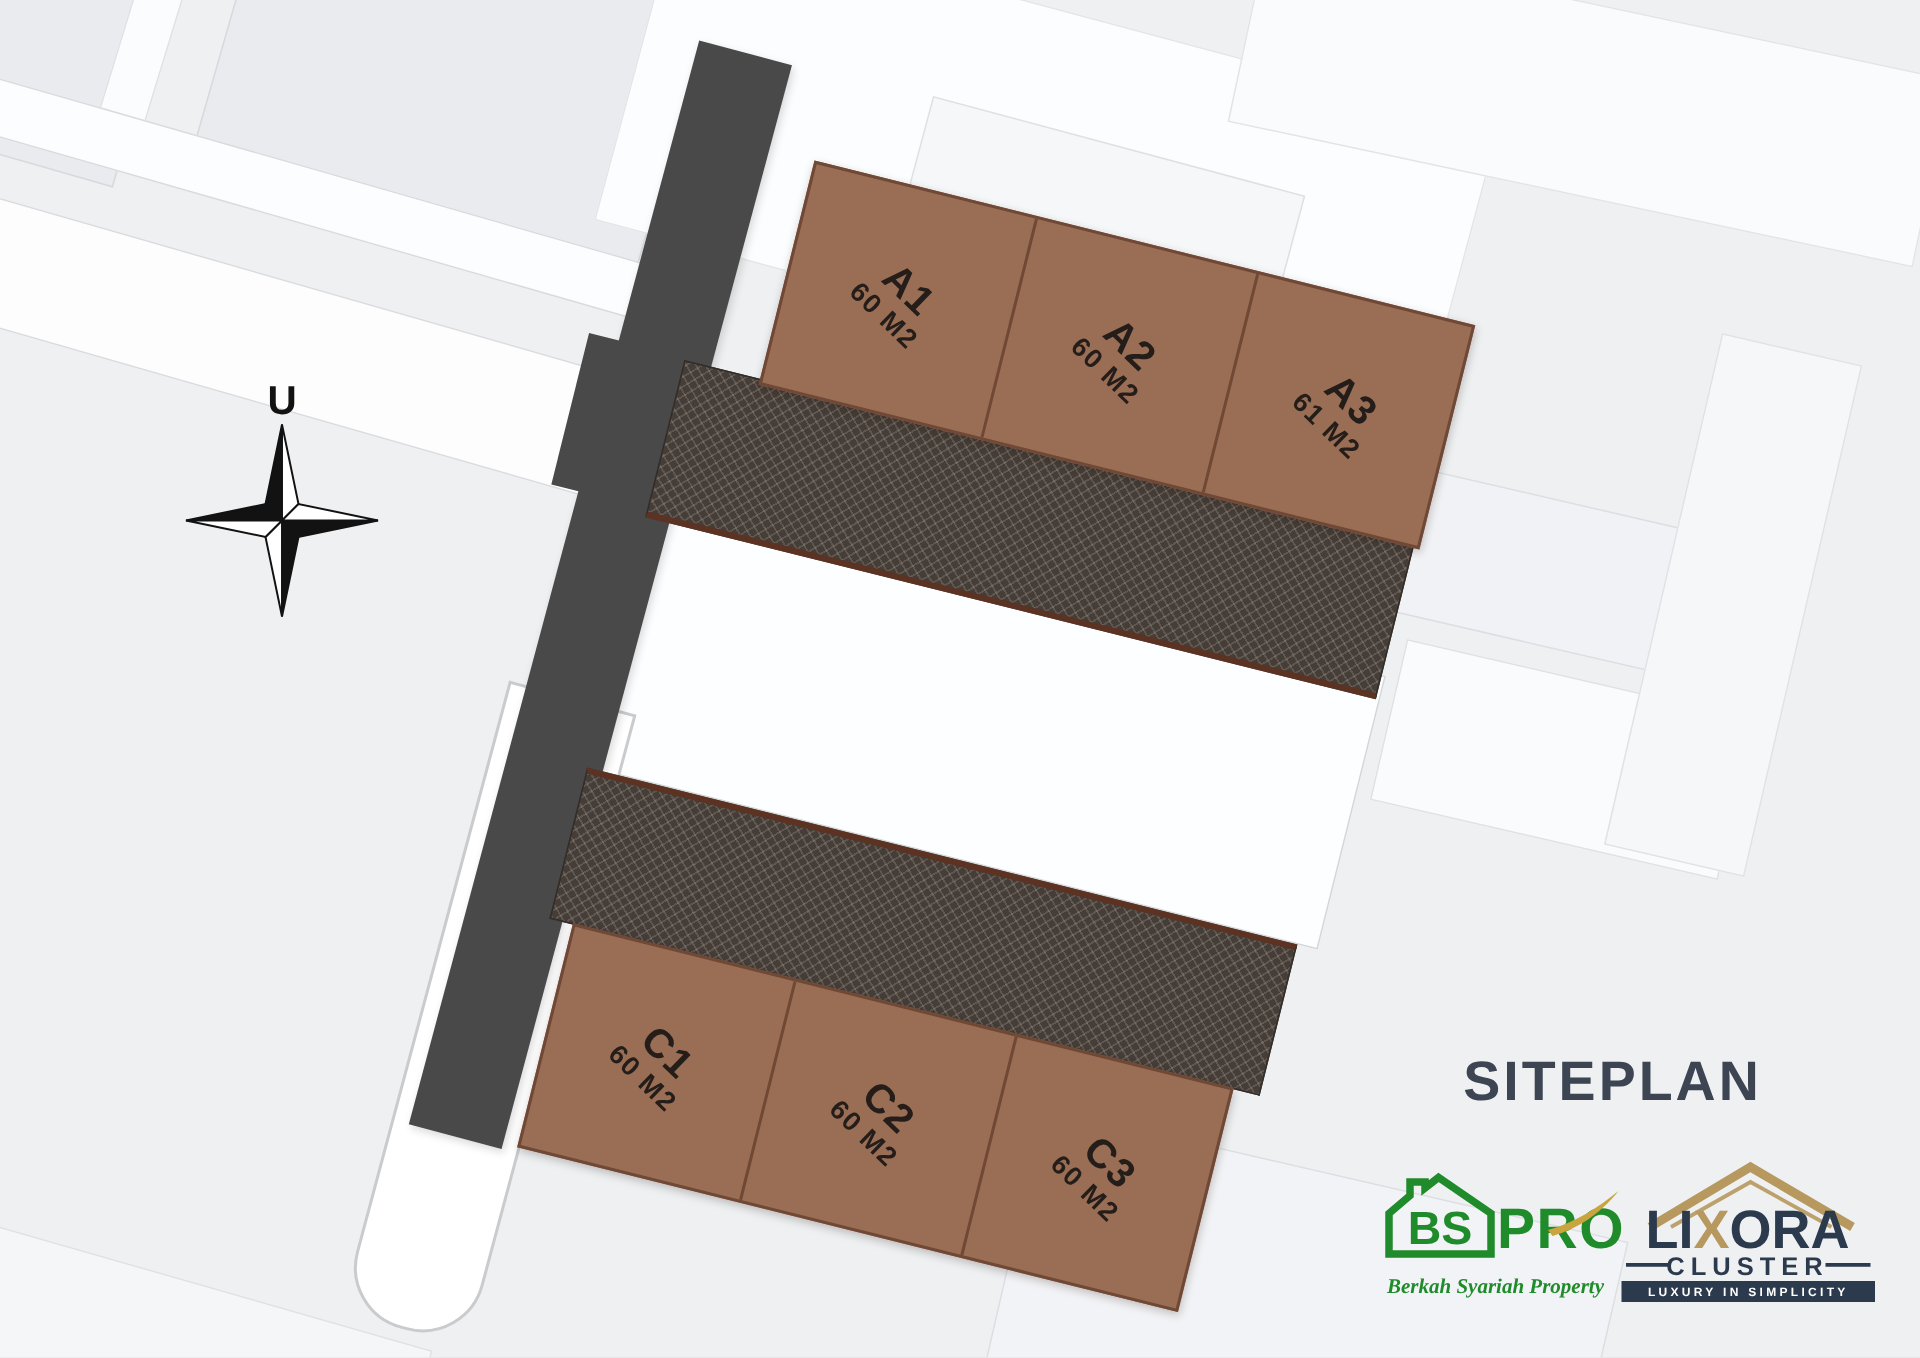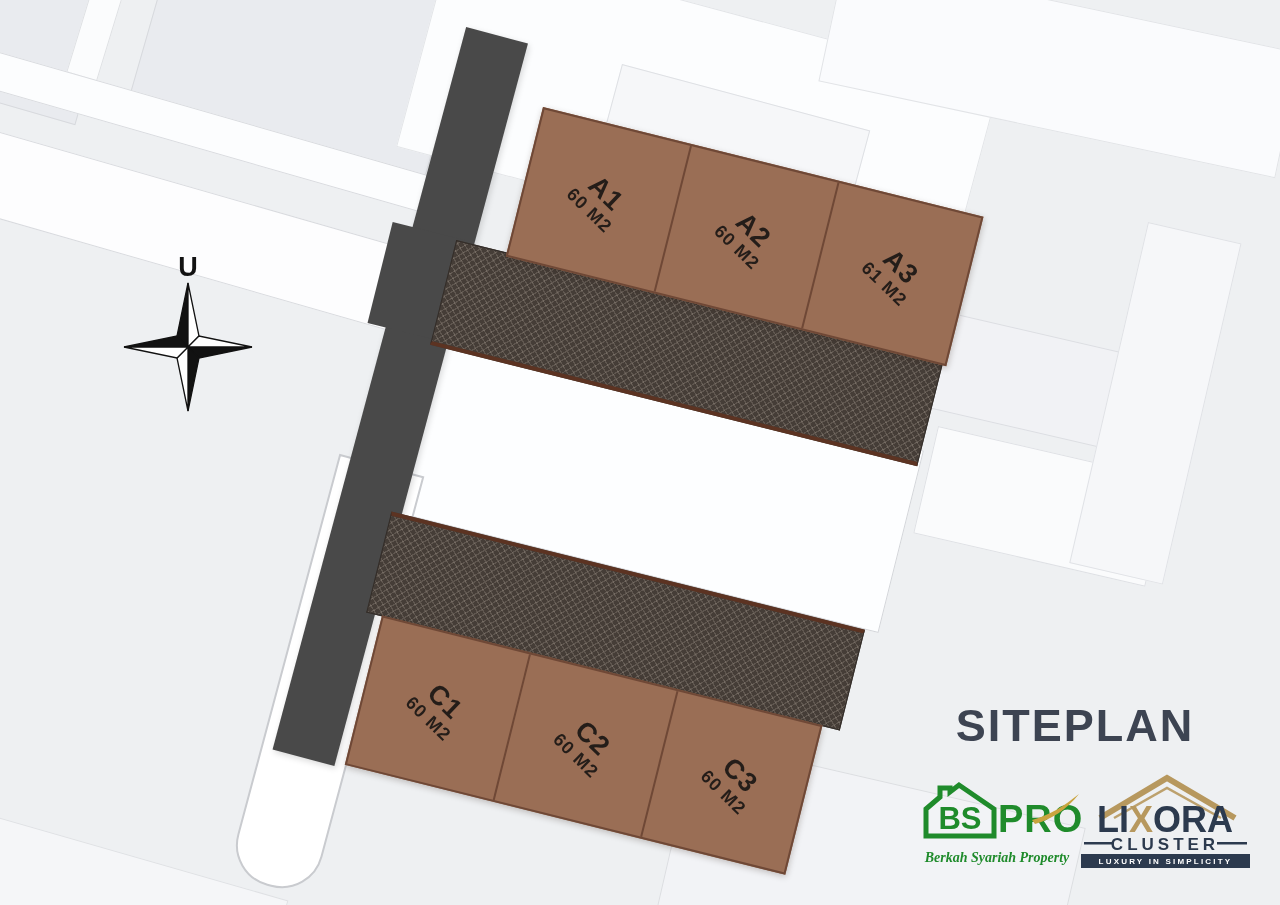--- a/index.html
+++ b/index.html
@@ -54,21 +54,21 @@
   .plot + .plot{border-left:2px solid #6f4836;}
   .plot-label{position:absolute;inset:0;display:flex;flex-direction:column;
     align-items:center;justify-content:center;transform:rotate(30deg);
     color:#241d19;font-weight:bold;line-height:1.02;letter-spacing:1px;}
   .plot-code{font-size:27px;}
   .plot-area{font-size:18px;}
   
   .compass{left:118px;top:244px;width:140px;height:180px;}
   
   .heading{left:940px;top:700px;width:270px;text-align:center;
-    font-size:45px;font-weight:bold;letter-spacing:2px;color:#3d4452;}
+    font-size:37px;font-weight:bold;letter-spacing:2px;color:#3d4452;}
   .logo-bspro{left:912px;top:776px;width:170px;height:95px;}
   .logo-lixora{left:1078px;top:770px;width:175px;height:98px;}
   svg text{font-family:"Liberation Sans",sans-serif;}
   .serif-text{font-family:"Liberation Serif",serif;}
 </style>
 </head>
 <body>
 
 <div id="canvas">
 

